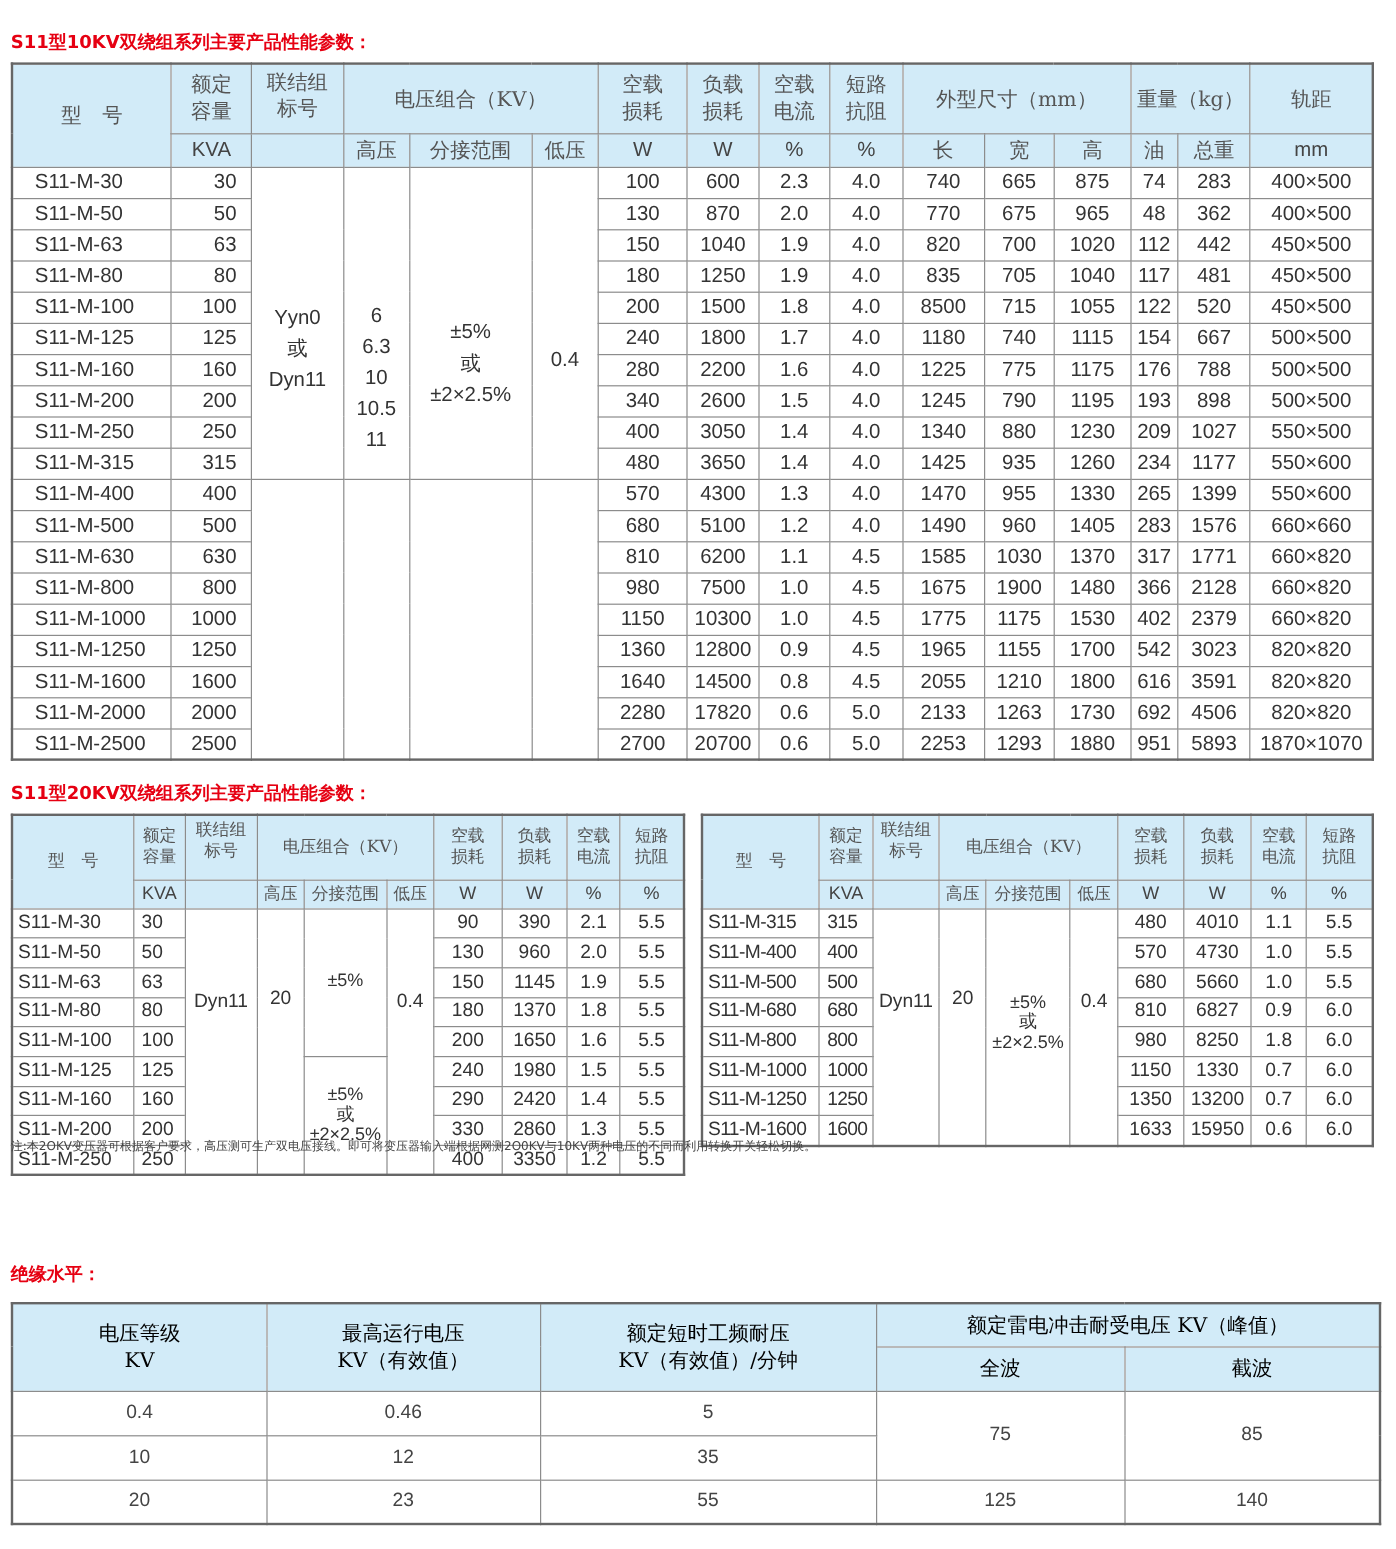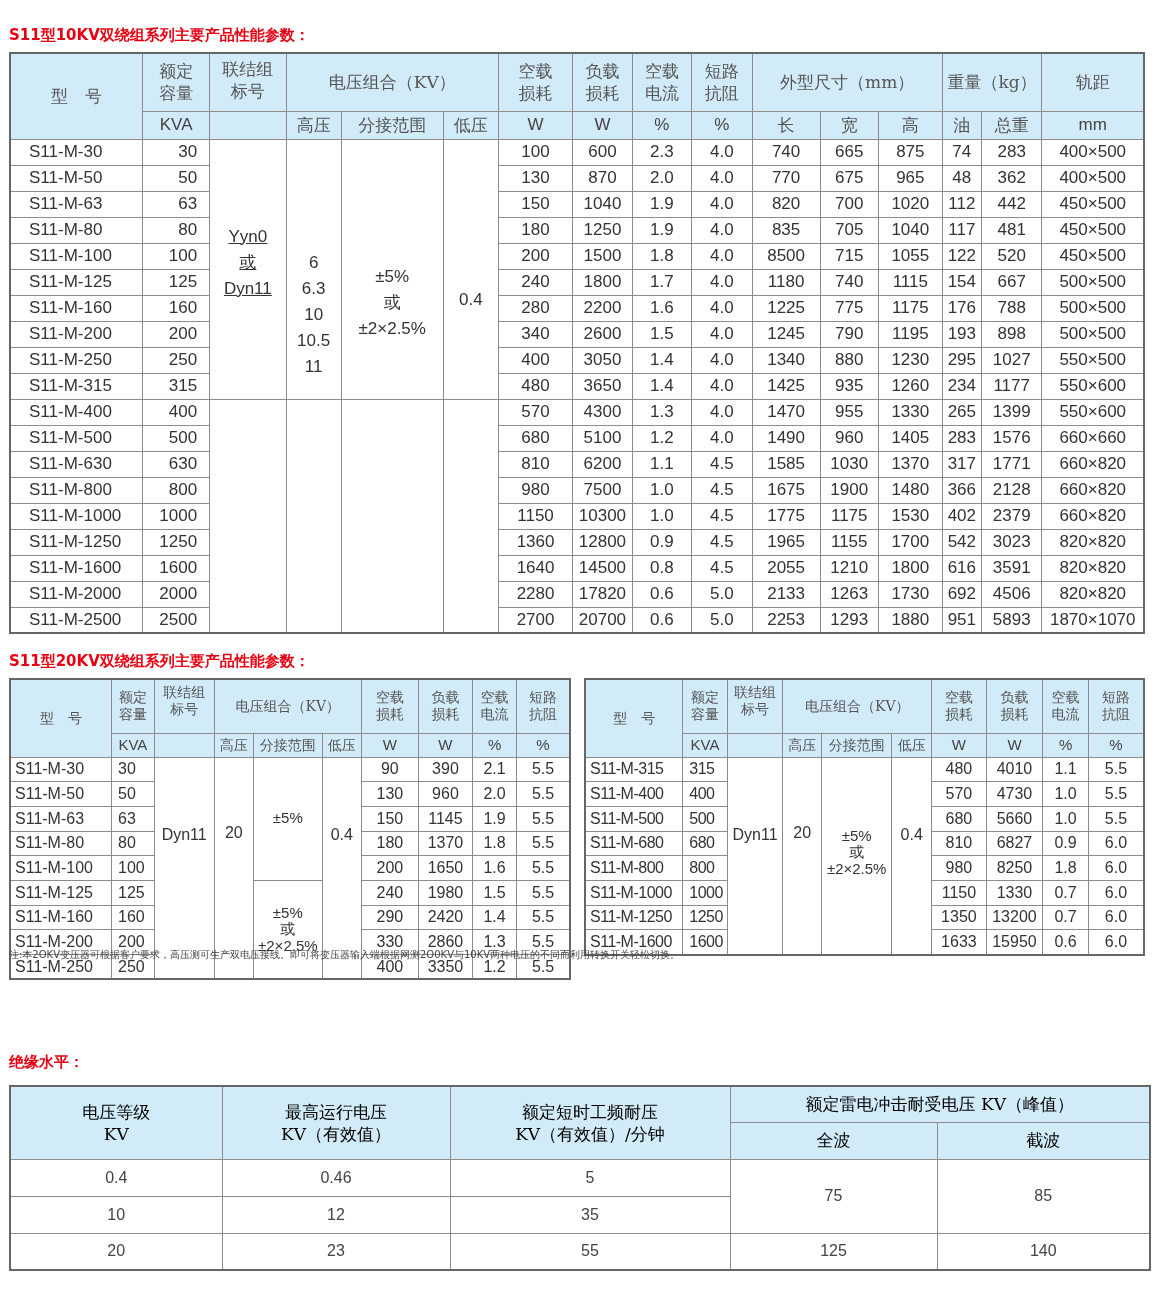--- a/index.html
+++ b/index.html
@@ -107,21 +107,21 @@
     <th>高</th>
     <th>油</th>
     <th>总重</th>
     <th class="unit">mm</th>
   </tr>
   </tbody>
     <tbody id="t1-body">
       <tr class="r">
         <td class="model">S11-M-30</td>
         <td class="cap">30</td>
-        <td rowspan="10" style="white-space: pre-line; line-height: 26px; vertical-align: top; padding-top: 84px; text-decoration: underline;">Yyn0
+        <td rowspan="10" style="white-space: pre-line; line-height: 26px; vertical-align: top; padding-top: 112px;">Yyn0
 或
 Dyn11</td>
         <td rowspan="10" style="white-space: pre-line; line-height: 26px; vertical-align: top; padding-top: 110px;">6
 6.3
 10
 10.5
 11</td>
         <td rowspan="10" style="white-space: pre-line; line-height: 26px; vertical-align: top; padding-top: 124px;">±5%
 或
 ±2×2.5%</td>
@@ -238,21 +238,21 @@
       <tr class="r">
         <td class="model">S11-M-250</td>
         <td class="cap">250</td>
         <td>400</td>
         <td>3050</td>
         <td>1.4</td>
         <td>4.0</td>
         <td>1340</td>
         <td>880</td>
         <td>1230</td>
-        <td>295</td>
+        <td>209</td>
         <td>1027</td>
         <td>550×500</td>
       </tr>
       <tr class="r">
         <td class="model">S11-M-315</td>
         <td class="cap">315</td>
         <td>480</td>
         <td>3650</td>
         <td>1.4</td>
         <td>4.0</td>

